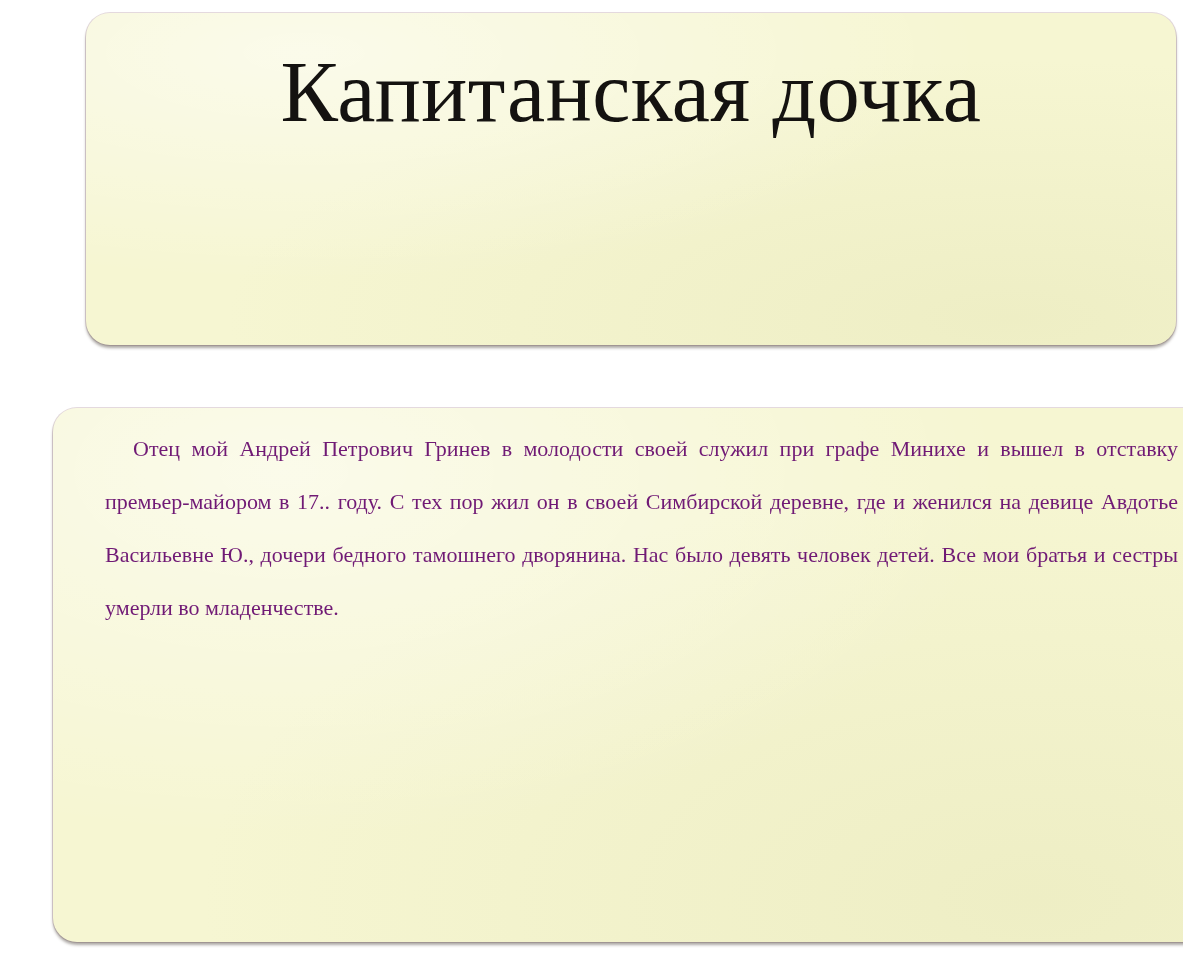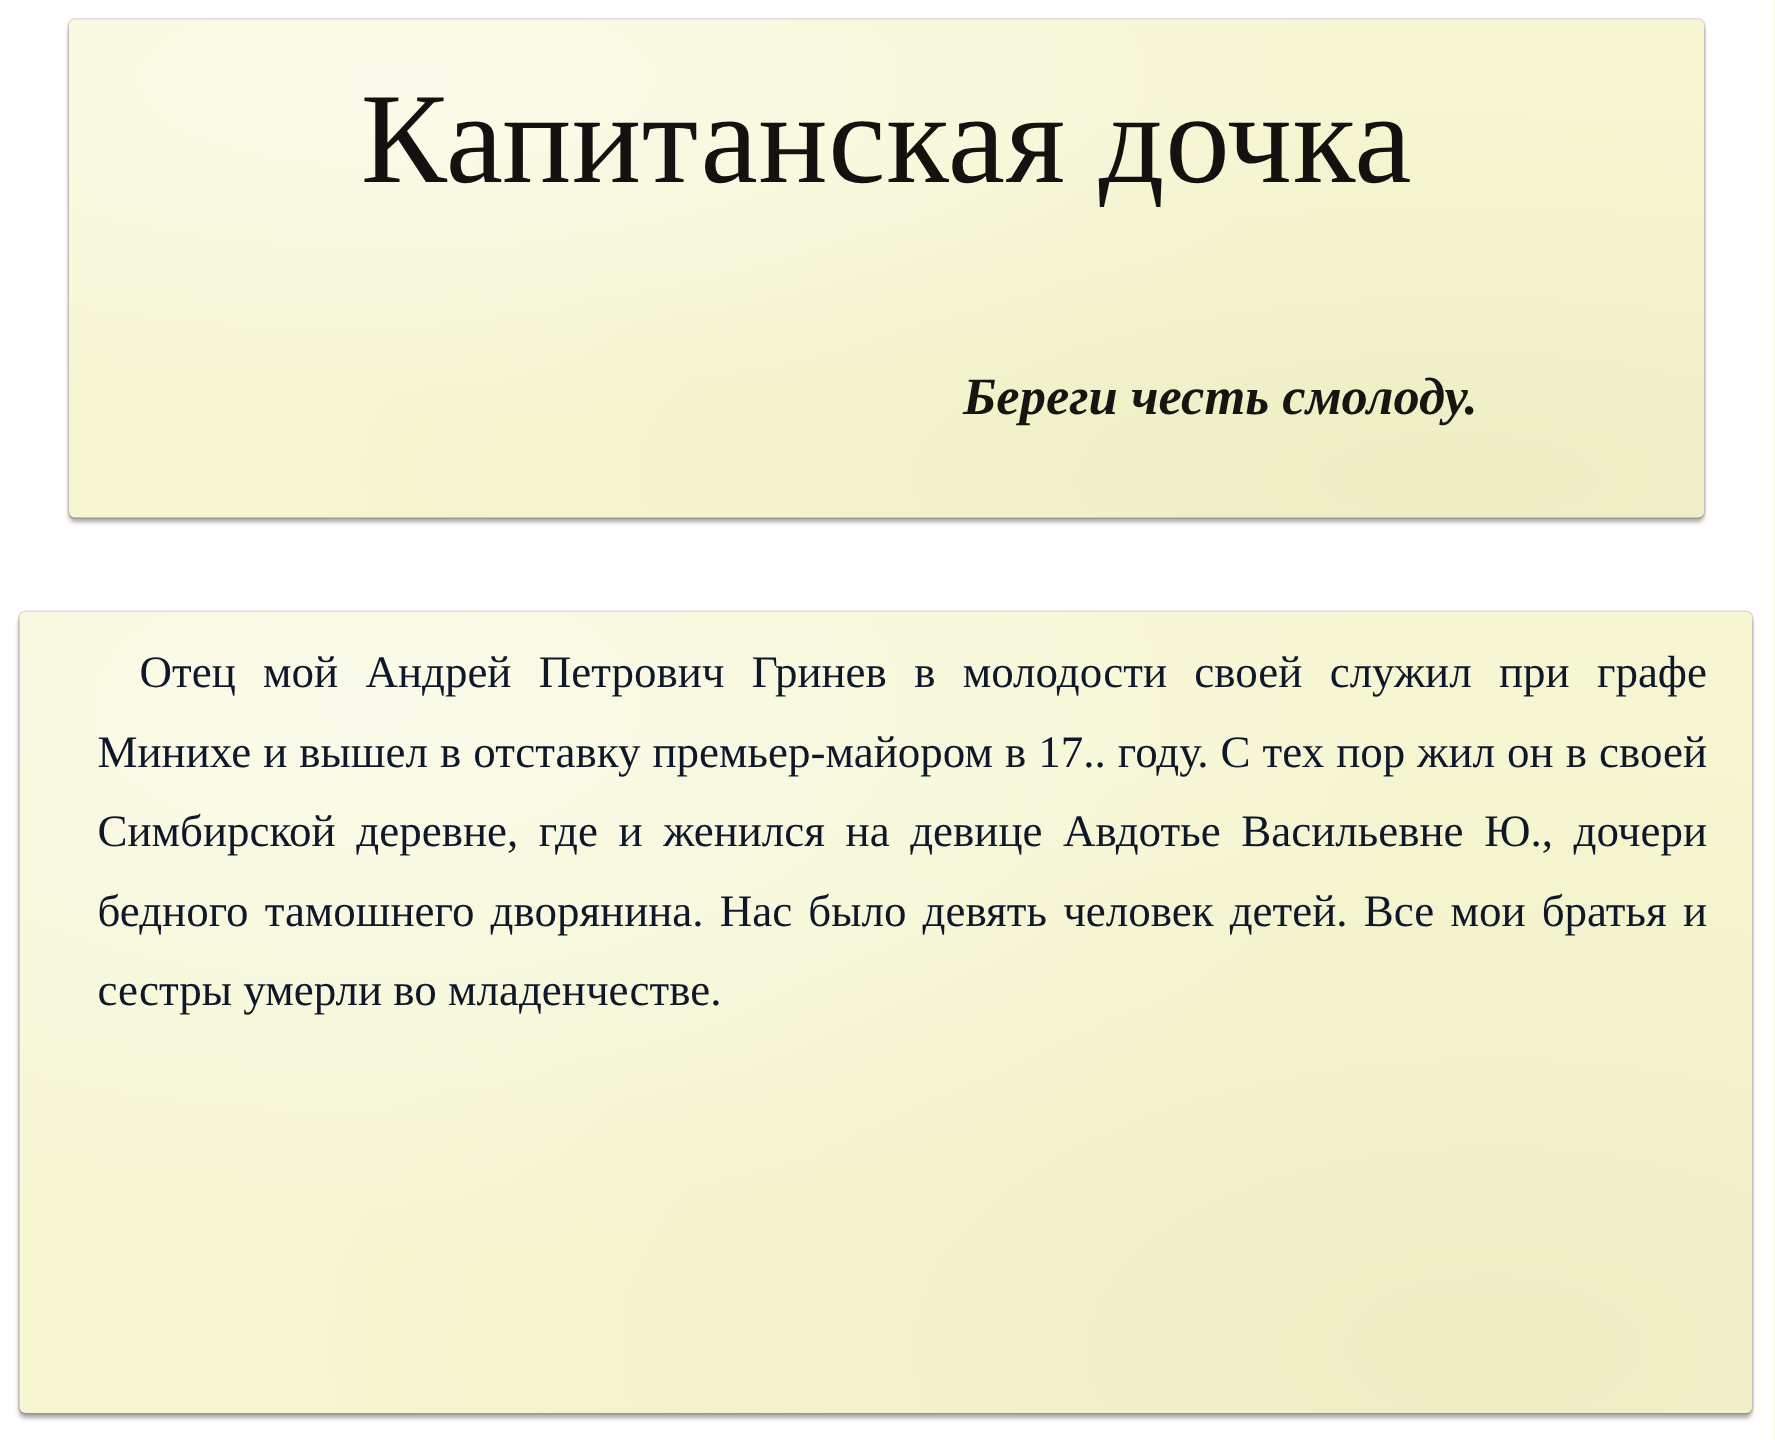--- a/index.html
+++ b/index.html
@@ -21,25 +21,26 @@
     left: 0;
     top: 0;
     width: 1183px;
     height: 960px;
   }
 
   
   .card {
     position: absolute;
     background: #f6f6d2;
-    border-radius: 4px;
+    border-radius: 24px;
     box-shadow:
        0 3px 3px rgba(60, 50, 40, 0.42),
        0 0 0 1px rgba(205, 185, 195, 0.55);
     overflow: hidden;
+    margin-left: 40px;
   }
   
   .card::before {
     content: "";
     position: absolute;
     inset: 0;
     pointer-events: none;
     background:
       radial-gradient(ellipse at 20% 12%, rgba(255,255,255,0.55) 0%, rgba(255,255,255,0) 55%),
       radial-gradient(ellipse at 85% 92%, rgba(226,226,176,0.40) 0%, rgba(255,255,255,0) 60%);
@@ -84,22 +85,22 @@
     top: 408px;
     width: 1155px;
     height: 534px;
   }
 
   .body-text {
     position: absolute;
     left: 52px;
     right: 30px;
     top: 14px;
-    color: #0f172a;
-    font-size: 30px;
+    color: #701a75;
+    font-size: 22px;
     line-height: 53px;
     text-align: justify;
     text-justify: inter-word;
   }
   .body-text p {
     margin: 0;
     text-indent: 28px;
   }
   .body-text p + p {
     margin-top: 100px;
@@ -124,21 +125,20 @@
     user-select: none;
   }
 </style>
 </head>
 <body>
 
 <div class="scene">
 
   <div class="card" id="title-card">
     <div class="title">Капитанская дочка</div>
-    <div class="subtitle">Береги честь смолоду.</div>
   </div>
 
   <div class="card" id="text-card">
     <div class="body-text">
       <p>Отец мой Андрей Петрович Гринев в молодости своей служил при графе Минихе и вышел в отставку премьер-майором в 17.. году. С тех пор жил он в своей Симбирской деревне, где и женился на девице Авдотье Васильевне Ю., дочери бедного тамошнего дворянина. Нас было девять человек детей. Все мои братья и сестры умерли во младенчестве.</p>
     </div>
   </div>
 
 
 </div>

